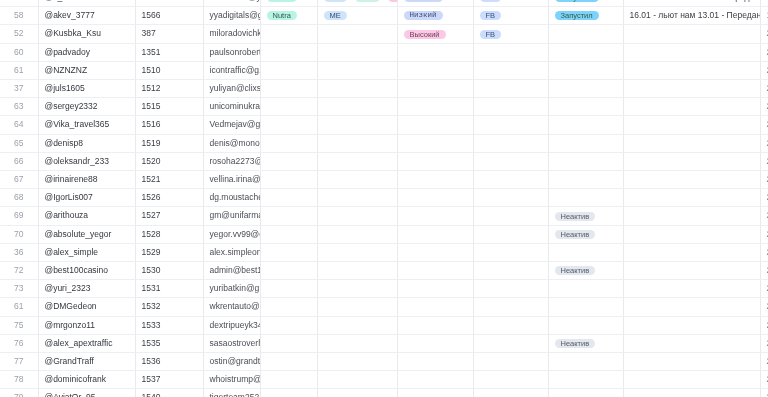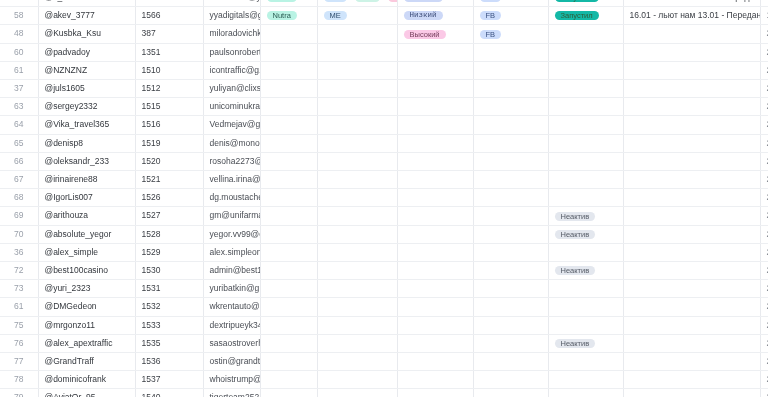--- a/index.html
+++ b/index.html
@@ -83,21 +83,21 @@
     vertical-align: middle;
     white-space: nowrap;
   }
   .pill-nutra   { background: #b9f3e4; color: #2b5d53; }
   .pill-me      { background: #cfe4fb; color: #2f4d6e; }
   .pill-diet    { background: #cdf3e6; color: #2b5d53; }
   .pill-b       { background: #fbc9dd; color: #77405a; }
   .pill-low     { background: #ccd8f7; color: #3a4a77; font-family: Liberation Mono, monospace; }
   .pill-high    { background: #fbc9e6; color: #78415f; text-align: right; }
   .pill-fb      { background: #ccdcfb; color: #3b5180; }
-  .pill-started { background: #14b8a6; color: #2f5c38; }
+  .pill-started { background: #7dd3fc; color: #2f5c38; }
   .pill-inactive{ background: #e3e7ee; color: #555b66; }
 
   .cell-tags, .cell-vert, .cell-prio, .cell-src, .cell-stat { padding-left: 6px; }
 </style>
 </head>
 <body>
 
 <div id="grid">
   <table class="data-table">
     <colgroup>
@@ -134,21 +134,21 @@
           <td class="cell-mail">yyadigitals@g...</td>
           <td class="cell-vert"><span class="pill pill-nutra">Nutra</span></td>
           <td class="cell-tags"><span class="pill pill-me">ME</span></td>
           <td class="cell-prio"><span class="pill pill-low">Низкий</span></td>
           <td class="cell-src"><span class="pill pill-fb">FB</span></td>
           <td class="cell-stat"><span class="pill pill-started">Запустил</span></td>
           <td class="cell-note">16.01 - льют нам 13.01 - Передан от В.</td>
           <td class="cell-last">16</td>
         </tr>
         <tr>
-          <td class="cell-num">48</td>
+          <td class="cell-num">52</td>
           <td class="cell-user">@Kusbka_Ksu</td>
           <td class="cell-id">387</td>
           <td class="cell-mail">miloradovichks...</td>
           <td class="cell-vert"></td>
           <td class="cell-tags"></td>
           <td class="cell-prio"><span class="pill pill-high">Высокий</span></td>
           <td class="cell-src"><span class="pill pill-fb">FB</span></td>
           <td class="cell-stat"></td>
           <td class="cell-note"></td>
           <td class="cell-last">2...</td>

